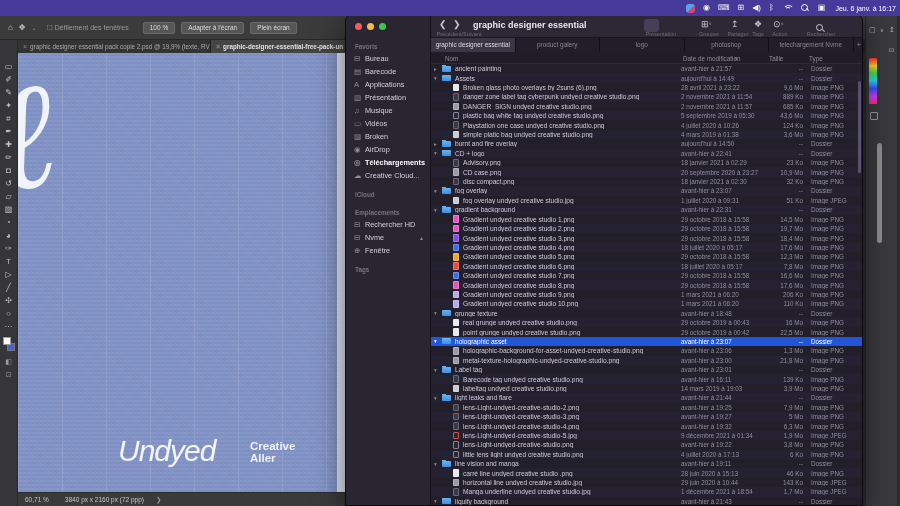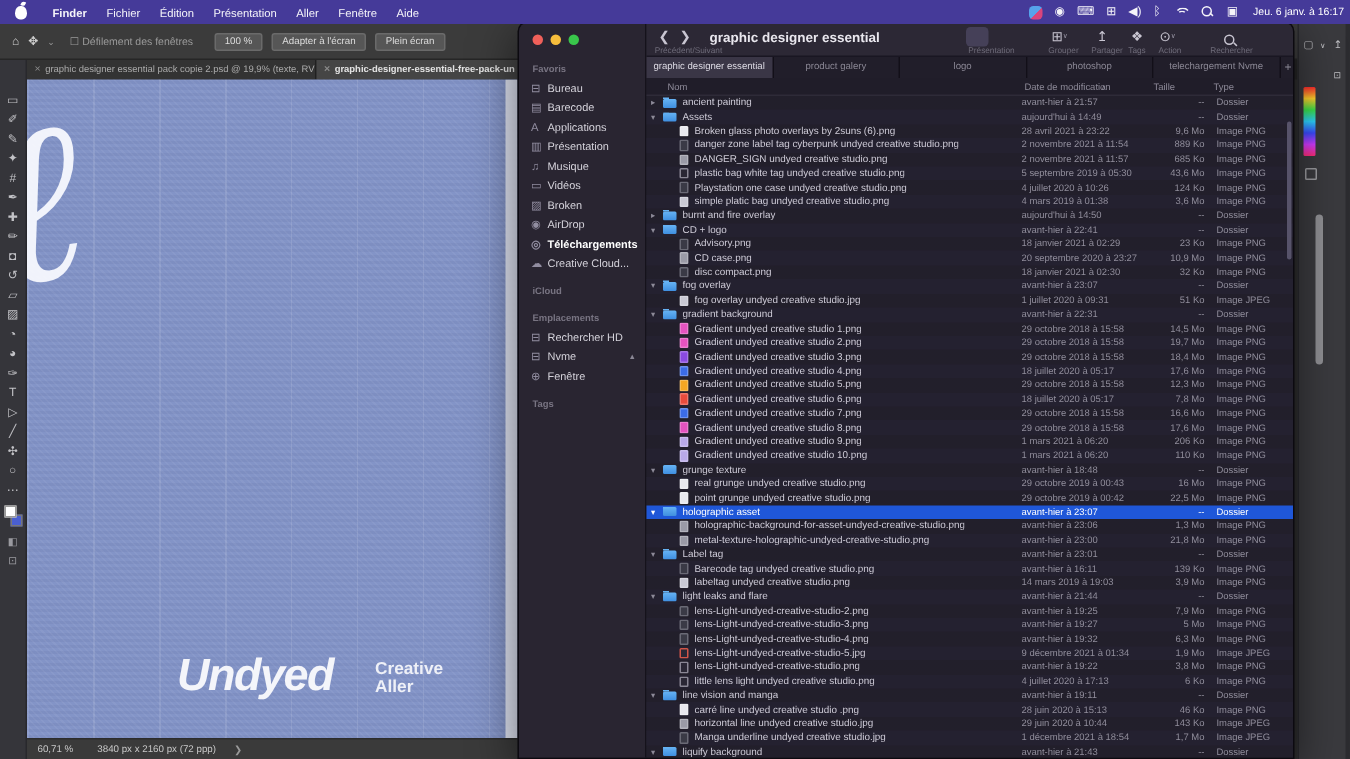--- a/index.html
+++ b/index.html
@@ -49,21 +49,21 @@
   #swatch-fg{position:absolute;left:3px;top:2px;width:8px;height:8px;background:#fff;border:1px solid #999;}
   .tool.small{font-size:7px;color:#9a9aa0;}
 
   #ps-canvas{position:absolute;left:18px;top:37px;width:327px;height:439px;overflow:hidden;background:#8394c7;
     background-image:
       repeating-linear-gradient(90deg, rgba(255,255,255,.10) 0 1px, rgba(255,255,255,0) 1px 44px),
       repeating-linear-gradient(0deg, rgba(56,66,115,.07) 0 2px, transparent 2px 4px),
       repeating-linear-gradient(45deg, rgba(255,255,255,.05) 0 1px, transparent 1px 3px);}
   #script-letter{position:absolute;left:-26px;top:8px;font-family:"DejaVu Serif",serif;font-style:italic;
     font-size:150px;color:rgba(250,251,255,.93);transform:rotate(-8deg);line-height:1;}
-  #brand-word{position:absolute;left:100px;top:381px;font-size:30px;font-style:italic;font-weight:bold;
+  #brand-word{position:absolute;left:100px;top:381px;font-size:30px;font-style:italic;font-weight:normal;
     letter-spacing:-1px;color:#f4f5fa;}
   #brand-sub{position:absolute;left:232px;top:387px;font-size:11.5px;font-weight:bold;line-height:12px;color:#eef0f7;}
   #canvas-strip{position:absolute;right:0;top:0;width:8px;height:439px;background:rgba(232,236,246,.92);}
 
   #ps-status{position:absolute;left:18px;top:476px;width:327px;height:14px;background:#3a3a3a;border-top:1px solid #2c2c2c;
     color:#c8c8c8;font-size:6.5px;display:flex;align-items:center;}
   #ps-status .zoomv{margin-left:7px;}
   #ps-status .dims{margin-left:16px;}
   #ps-status .chev{margin-left:12px;color:#9a9a9a;}
 
@@ -768,30 +768,20 @@
           </div>
           <span class="fdate">avant-hier à 21:43</span>
           <span class="fsize">--</span>
           <span class="ftype">Dossier</span>
         </div>
       </div>
     <div id="f-scroll"></div>
   </div>
 
   <div id="menubar">
-    <div id="mb-menus">
-      <span class="apple"></span>
-    <span class="mbi bold">Finder</span>
-        <span class="mbi">Fichier</span>
-        <span class="mbi">Édition</span>
-        <span class="mbi">Présentation</span>
-        <span class="mbi">Aller</span>
-        <span class="mbi">Fenêtre</span>
-        <span class="mbi">Aide</span>
-      </div>
     <div id="mb-status">
       <span class="si creative-cloud-icon"></span>
         <span class="si record-icon">◉</span>
         <span class="si keyboard-icon">⌨</span>
         <span class="si displays-icon">⊞</span>
         <span class="si volume-icon">◀)</span>
         <span class="si bluetooth-icon">ᛒ</span>
         <span class="si wifi-icon"></span>
         <span class="si spotlight-icon"></span>
         <span class="si control-center-icon">▣</span>

